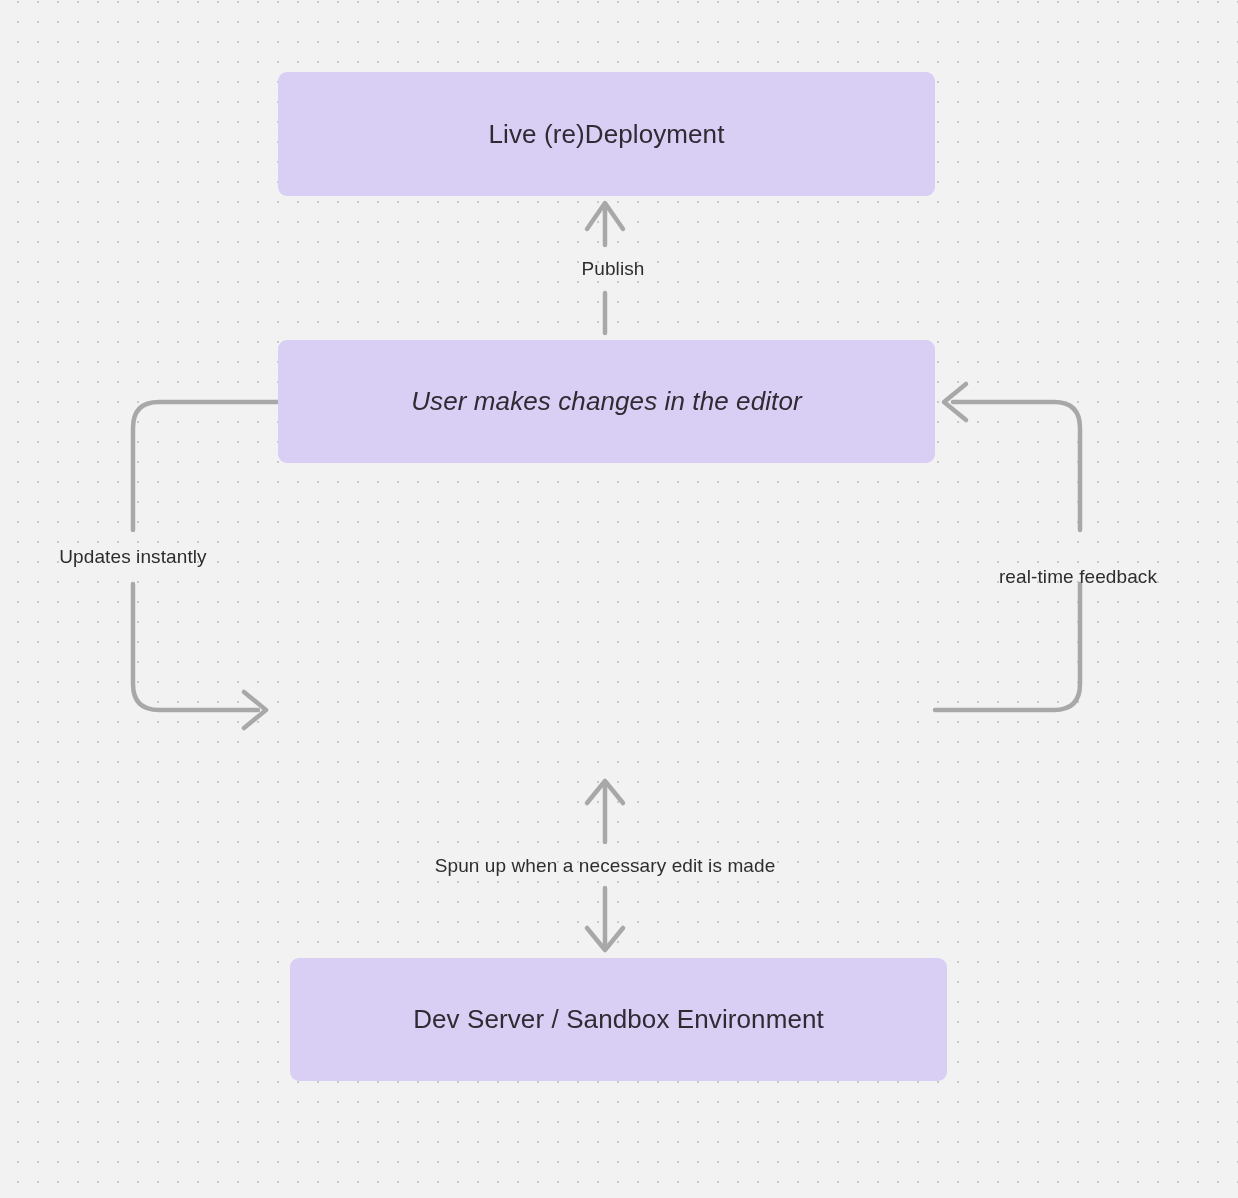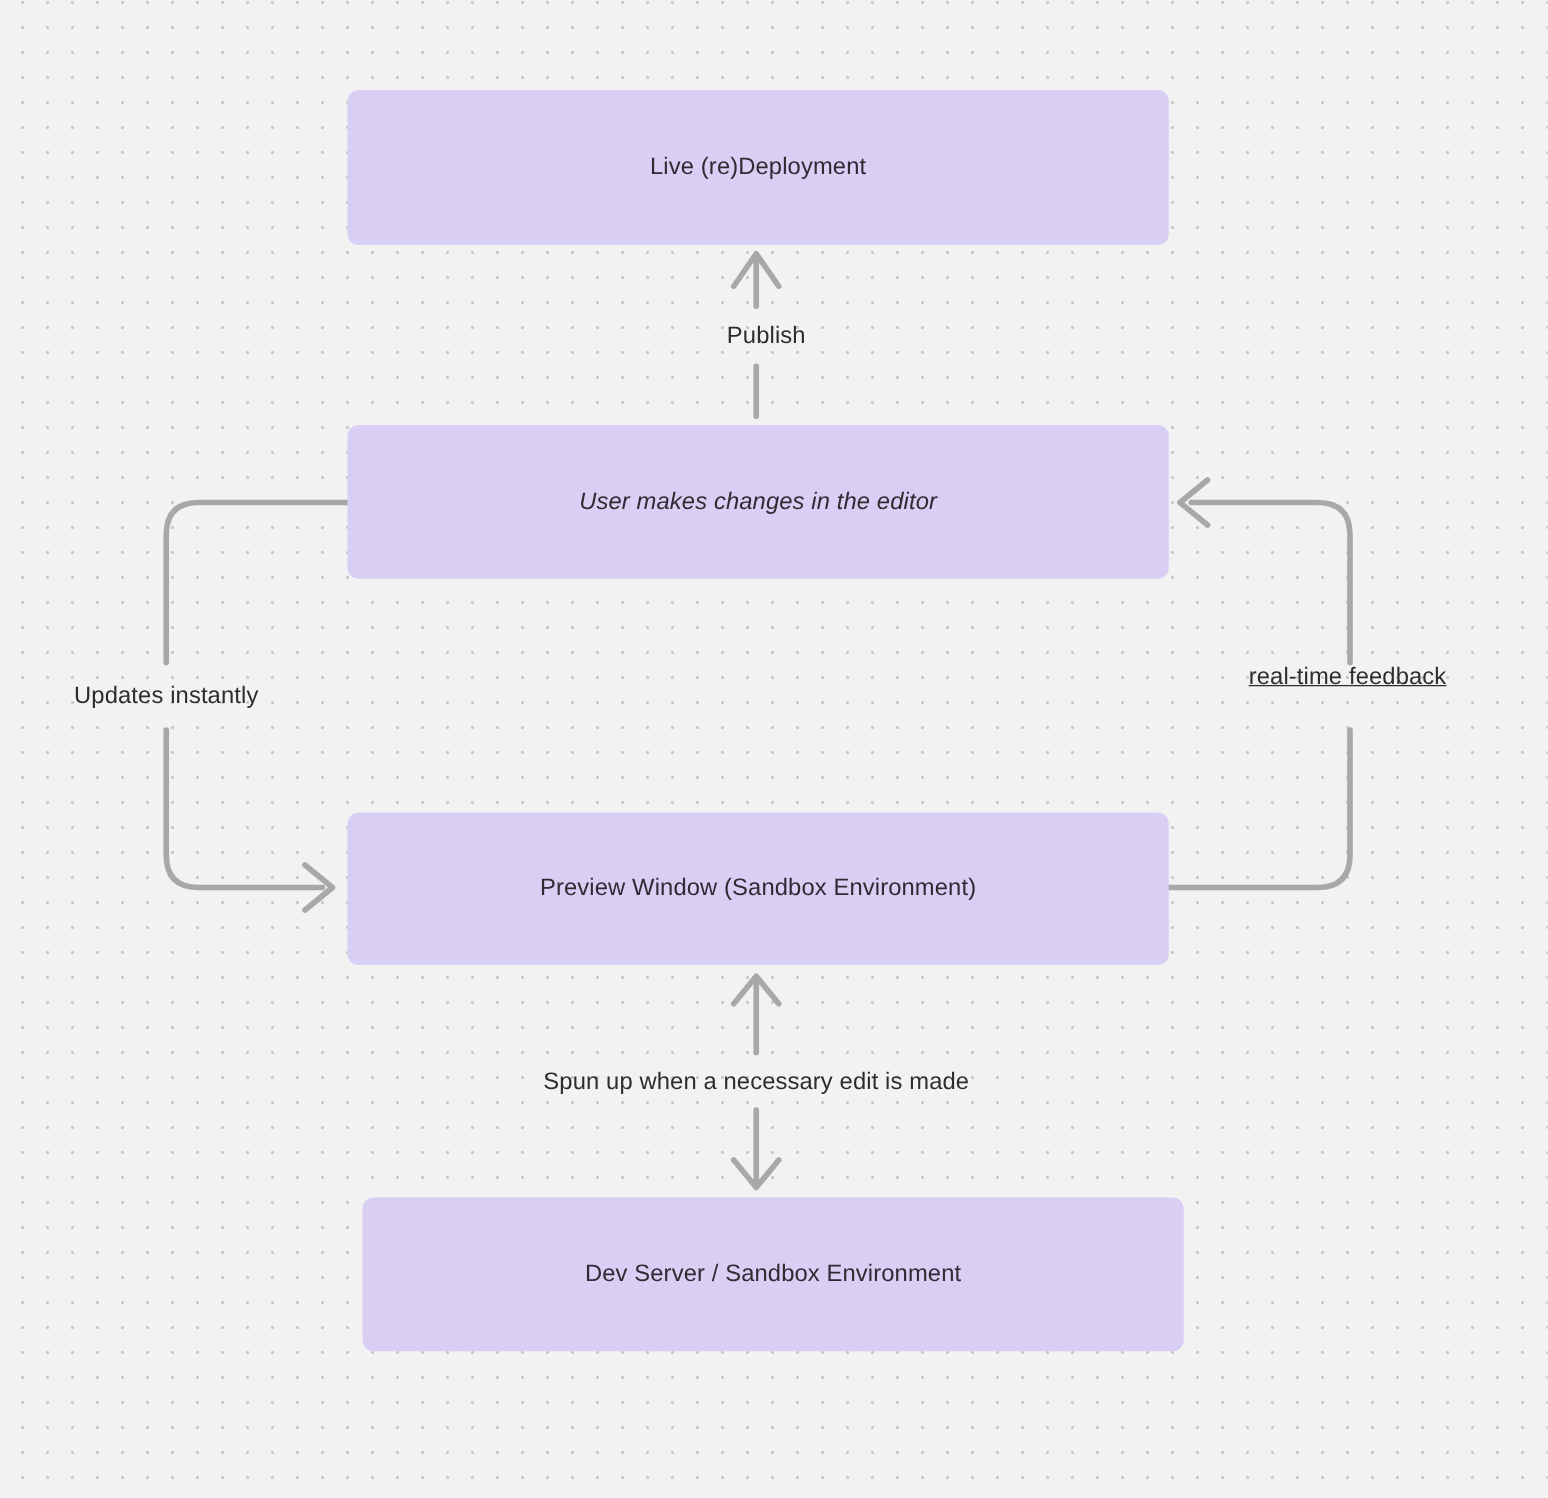--- a/index.html
+++ b/index.html
@@ -36,39 +36,39 @@
     left: 278px;
     width: 657px;
     height: 123px;
     background: var(--node-fill, #d9cef4);
     border-radius: 9px;
     display: flex;
     align-items: center;
     justify-content: center;
   }
   .node span {
-    font-size: 19px;
+    font-size: 26px;
     color: var(--text, #2e2b33);
     letter-spacing: 0.1px;
   }
   .node-live     { top: 72px;  height: 124px; }
   .node-editor   { top: 340px; font-style: italic; }
   .node-preview  { top: 650px; height: 122px; }
   .node-dev      { top: 958px; margin-left: 12px; }
   .edge-label {
     position: absolute;
     transform: translate(-50%, -50%);
     font-size: 19px;
     color: var(--label-text, #2d2d2d);
     white-space: nowrap;
     letter-spacing: 0.1px;
   }
   .label-publish  { left: 613px;  top: 269px; }
   .label-updates  { left: 133px;  top: 557px; }
-  .label-feedback { left: 1078px; top: 542px; text-decoration: underline; }
+  .label-feedback { left: 1078px; top: 577px; }
   .label-spun     { left: 605px;  top: 866px; }
 </style>
 </head>
 <body>
 
 <div class="canvas">
 
   <svg class="connectors" viewBox="0 0 1238 1198" xmlns="http://www.w3.org/2000/svg" aria-hidden="true">
 
     <g>
@@ -98,23 +98,20 @@
   </svg>
 
   <div class="node node-live">
     <span>Live (re)Deployment</span>
   </div>
 
   <div class="node node-editor">
     <span>User makes changes in the editor</span>
   </div>
 
-  <div class="node node-preview">
-    <span>Preview Window (Sandbox Environment)</span>
-  </div>
 
   <div class="node node-dev">
     <span>Dev Server / Sandbox Environment</span>
   </div>
 
   <div class="edge-label label-publish">Publish</div>
   <div class="edge-label label-updates">Updates instantly</div>
   <div class="edge-label label-feedback">real-time feedback</div>
   <div class="edge-label label-spun">Spun up when a necessary edit is made</div>
 

